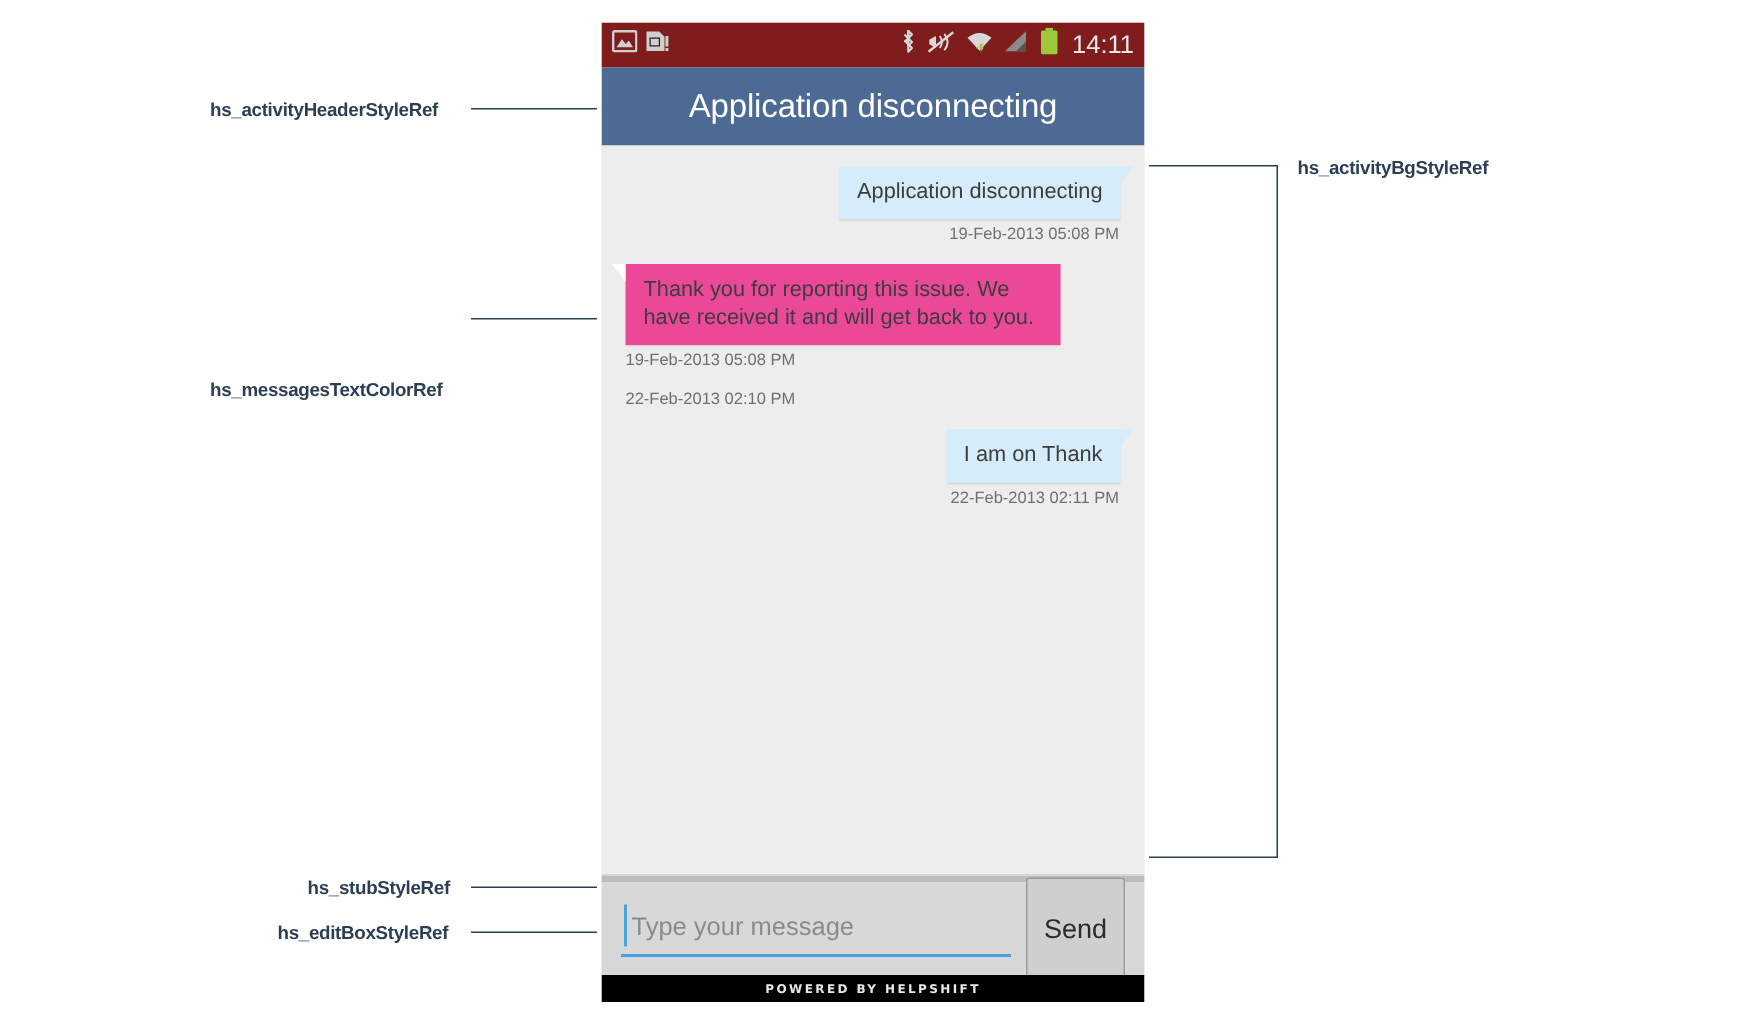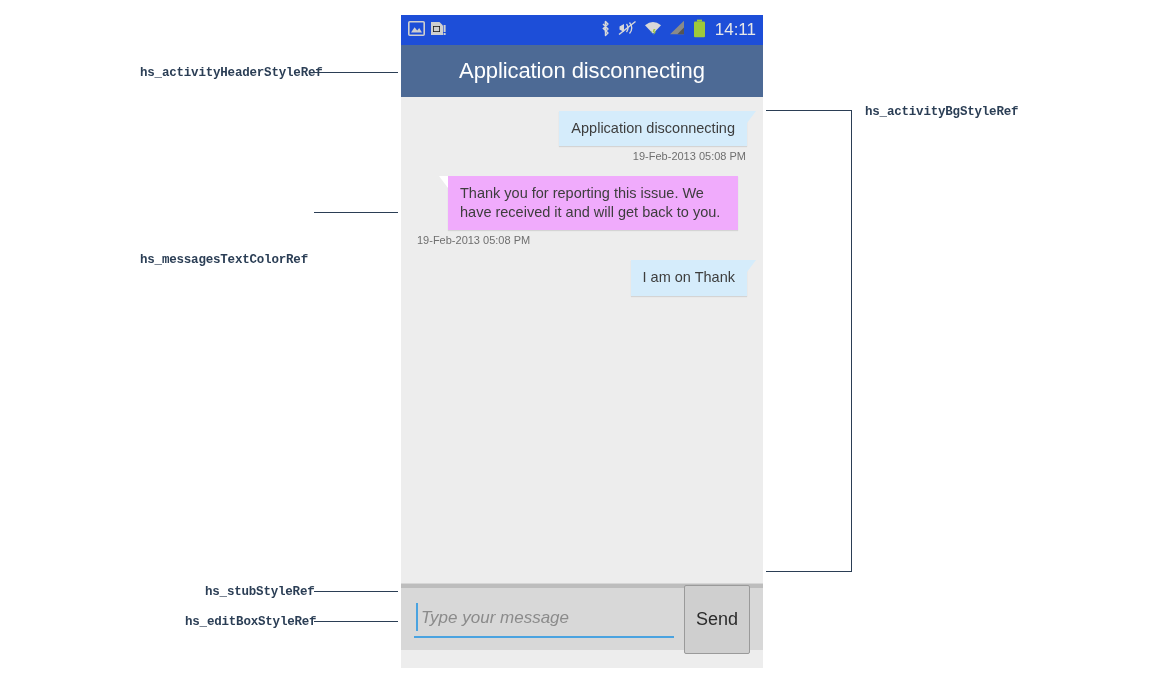--- a/index.html
+++ b/index.html
@@ -11,21 +11,21 @@
     width: 1164px;
     height: 683px;
     position: relative;
     font-family: "Liberation Sans", sans-serif;
     overflow: hidden;
   }
 
   
   .annot-label {
     position: absolute;
-    font-family: Liberation Mono, monospace;
+    font-family: Liberation Sans, sans-serif;
     font-size: 12.5px;
     font-weight: bold;
     color: #2b3e55;
     letter-spacing: -0.2px;
     white-space: nowrap;
   }
   .leader {
     position: absolute;
     height: 0;
     border-top: 1.6px solid #2b3e55;
@@ -44,21 +44,21 @@
     top: 15px;
     width: 362px;
     height: 653px;
     background: #ededed;
     overflow: hidden;
   }
 
   
   #statusbar {
     height: 30px;
-    background: #1d4ed8;
+    background: #7f1d1d;
     display: flex;
     align-items: center;
     padding: 0 7px;
     box-sizing: border-box;
   }
   .sb-left { display: flex; align-items: center; gap: 5px; }
   .sb-right { display: flex; align-items: center; gap: 7px; margin-left: auto; }
   .sb-ico { display: block; }
   #clock {
     color: #e8e8e8;
@@ -105,21 +105,21 @@
     max-width: 262px;
     text-align: left;
     padding: 8px 12px;
     font-size: 14.5px;
     line-height: 1.32;
     color: #3d3d3d;
     font-family: "Liberation Sans", sans-serif;
     box-shadow: 0 1px 1px rgba(0,0,0,0.10);
   }
   .bubble.out { background: #d5ecfb; }
-  .bubble.in  { background: #f0abfc; margin-left: 31px; }
+  .bubble.in  { background: #ec4899; }
 
   
   .bubble.out::after {
     content: "";
     position: absolute;
     top: 0;
     right: -9px;
     width: 0; height: 0;
     border-top: 0 solid transparent;
     border-left: 9px solid #d5ecfb;
@@ -185,21 +185,20 @@
   }
   #editbox {
     font-size: 17px;
     color: #15803d;
     font-family: "Liberation Sans", sans-serif;
     padding-left: 7px;
     border: none;
     background: transparent;
     outline: none;
     width: 100%;
-    font-style: italic;
   }
   #editbox::placeholder { color: #8b8b8b; opacity: 1; }
   #send-btn {
     background: #cfcfcf;
     border: 1px solid #9a9a9a;
     border-radius: 2px;
     color: #2b2b2b;
     font-size: 18px;
     font-family: "Liberation Sans", sans-serif;
     padding: 23px 11px;
@@ -314,30 +313,35 @@
       <div class="bubble out">Application disconnecting</div>
       <div class="stamp">19-Feb-2013 05:08 PM</div>
     </div>
 
     <div class="msg-row in">
       <div class="bubble in" style="max-width:266px;">Thank you for reporting this issue. We have received it and will get back to you.</div>
       <div class="stamp">19-Feb-2013 05:08 PM</div>
     </div>
 
     <div class="msg-row in">
+      <div class="stamp">22-Feb-2013 02:10 PM</div>
     </div>
 
     <div class="msg-row out">
       <div class="bubble out">I am on Thank</div>
+      <div class="stamp">22-Feb-2013 02:11 PM</div>
     </div>
   </div>
 
   <div id="stub"></div>
 
   <div id="compose">
     <div id="editbox-wrap">
       <div id="caret"></div>
       <input id="editbox" type="text" placeholder="Type your message" style="">
     </div>
     <button id="send-btn">Send</button>
   </div>
 
+  <div id="footer">
+    <span id="footer-text">POWERED BY HELPSHIFT</span>
+  </div>
 </div>
 
 </body></html>

